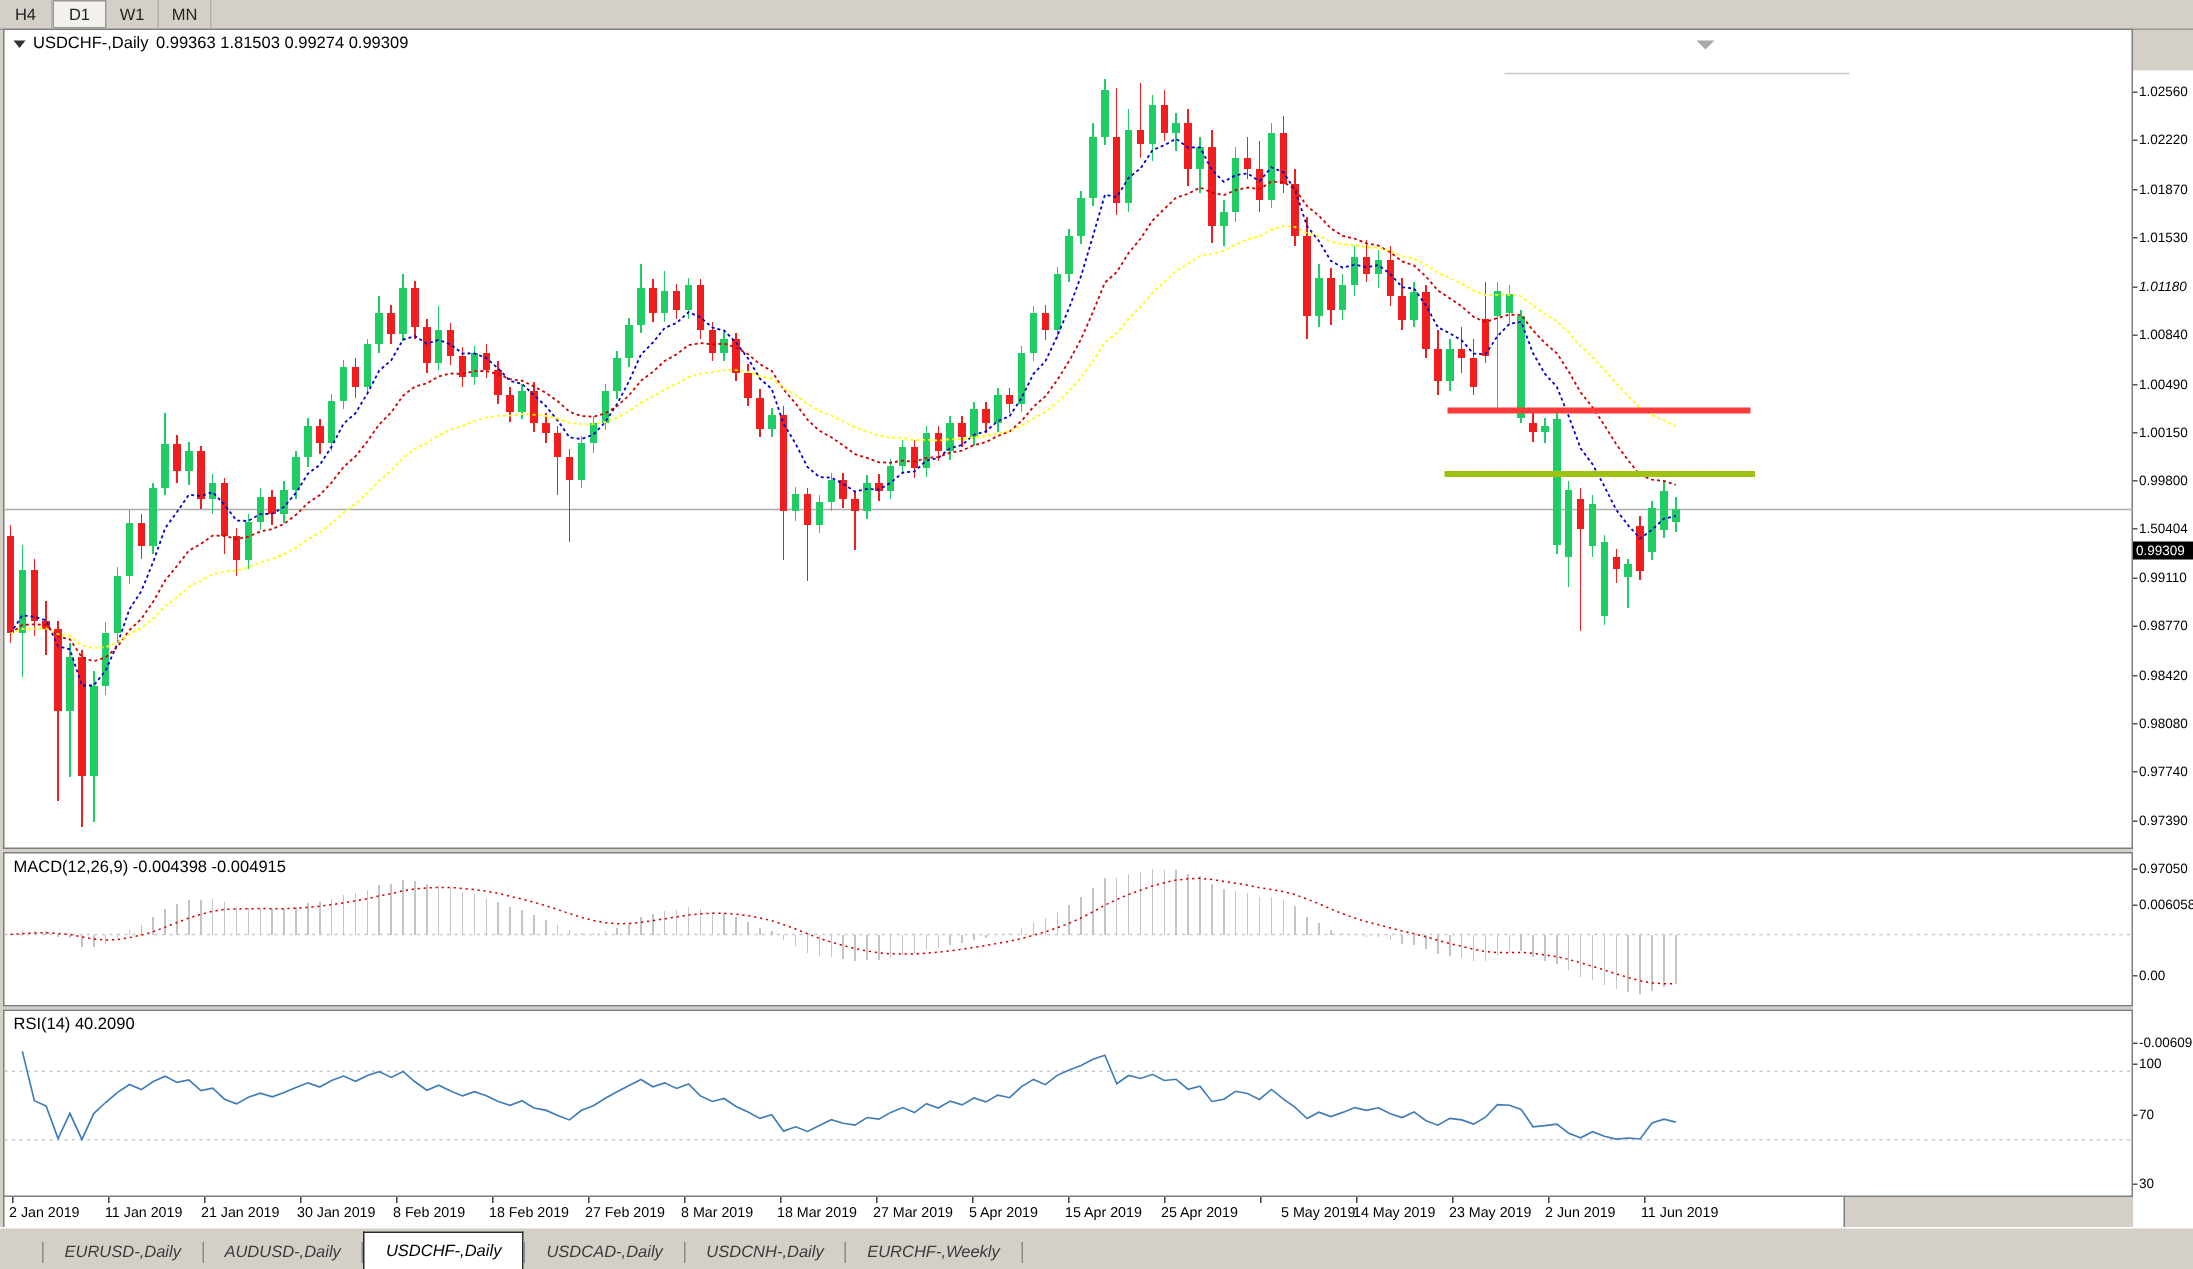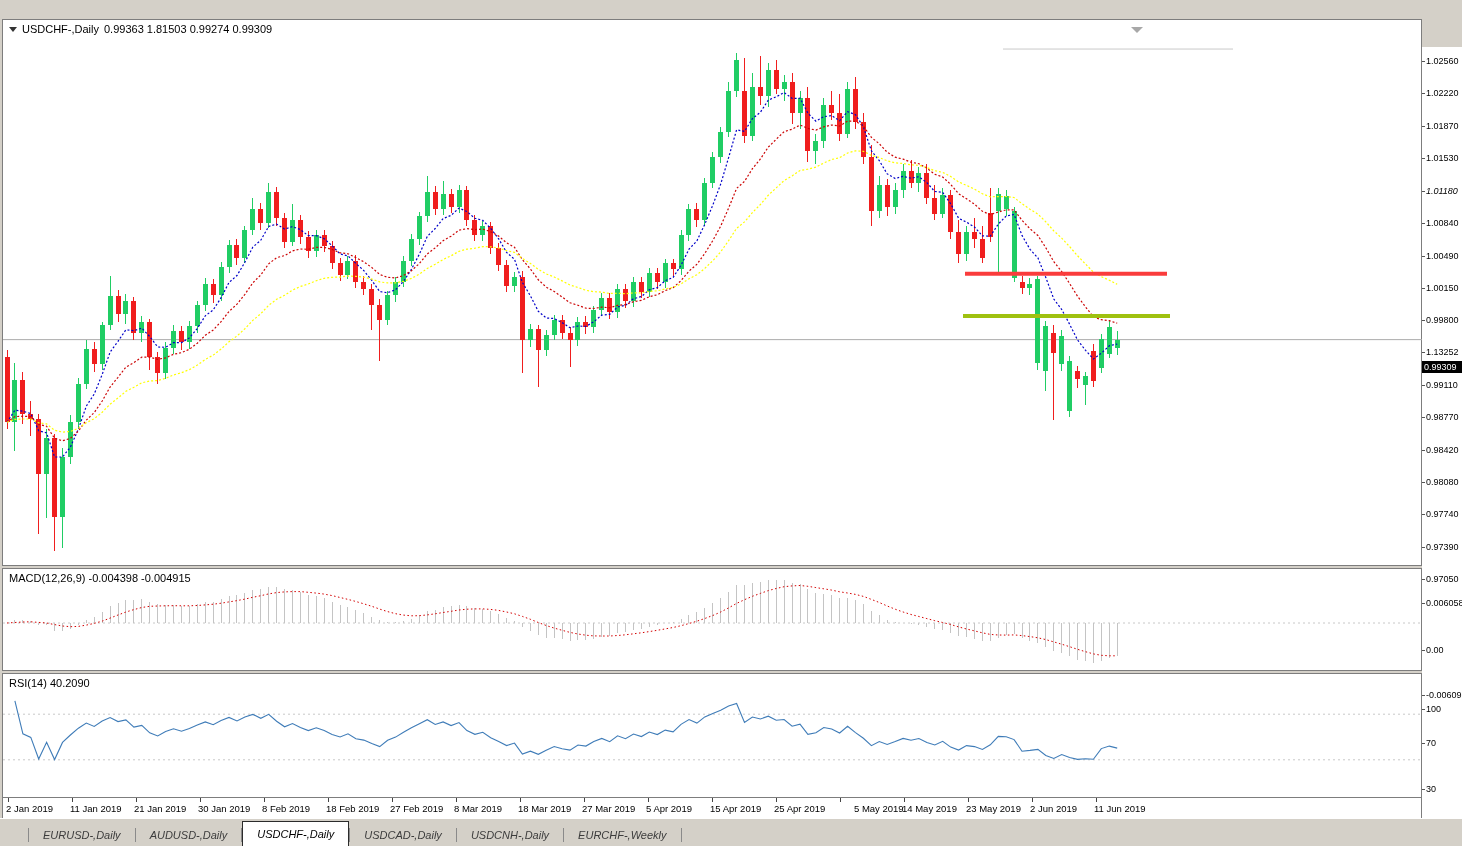--- a/index.html
+++ b/index.html
@@ -18,35 +18,41 @@
   .tri-down{width:0;height:0;border-left:4px solid transparent;border-right:4px solid transparent;border-top:5px solid #333;display:inline-block;}
   svg{position:absolute;left:0;top:0;}
 
   
   #axis-col{position:absolute;left:1422px;top:19px;width:40px;height:781px;background:#fff;margin-top:28px;}
   .axis-lbl{position:absolute;left:4px;font-size:9px;color:#000;white-space:nowrap;}
   .axis-lbl:before{content:"";position:absolute;left:-4px;top:50%;width:3px;height:1px;background:#555;}
   #cur-price-tag{position:absolute;left:0px;width:40px;height:12px;background:#000;color:#fff;font-size:9px;line-height:12px;text-align:left;padding-left:2px;box-sizing:border-box;}
 
   
-  #date-axis{position:absolute;left:2px;top:798px;width:1420px;height:20px;background:#fff;border-left:1px solid #7d7d7d;border-right:1px solid #7d7d7d;box-sizing:border-box;}
+  #date-axis{position:absolute;left:2px;top:798px;width:1228px;height:20px;background:#fff;border-left:1px solid #7d7d7d;border-right:1px solid #7d7d7d;box-sizing:border-box;}
   .date-lbl{position:absolute;top:5px;font-size:9.5px;color:#000;white-space:nowrap;}
   .date-tick{position:absolute;top:0;width:1px;height:4px;background:#444;}
 
   
   #tabbar{position:absolute;left:0;top:818px;width:1462px;height:28px;background:#D4D0C8;border-top:1px solid #fff;display:flex;align-items:flex-end;padding-left:28px;box-sizing:border-box;font-style:italic;}
   .tab{height:22px;display:flex;align-items:center;padding:0 14px;font-size:11px;color:#3c3c3c;position:relative;cursor:default;}
   .tab-sep{width:1px;height:14px;background:#8a8a8a;margin-bottom:4px;}
   .tab.active{background:#fff;border:1px solid #2b2b2b;border-bottom:none;height:24px;color:#000;z-index:2;}
 </style>
 </head>
 <body>
 
 <div id="window">
 
+  <div id="toolbar">
+      <div class="tf-btn">H4</div>
+      <div class="tf-btn active">D1</div>
+      <div class="tf-btn">W1</div>
+      <div class="tf-btn">MN</div>
+    </div>
 
   <div id="main-panel" class="panel">
     <div class="legend">
       <span class="tri-down"></span>
       <span>USDCHF-,Daily</span>
       <span>0.99363 1.81503 0.99274 0.99309</span>
     </div>
     <svg id="main-svg" width="1420" height="545">
         <line x1="0" y1="319.62940108892934" x2="1420" y2="319.62940108892934" stroke="#ABABAB" stroke-width="1"></line>
         <line x1="4" y1="329.876588021779" x2="4" y2="408.84573502722327" stroke="#F01E1E" stroke-width="1" shape-rendering="crispEdges"></line>
@@ -506,21 +512,21 @@
   <div id="axis-col">
       <div class="axis-lbl" style="top: 9px;">1.02560</div>
       <div class="axis-lbl" style="top: 40.9637px;">1.02220</div>
       <div class="axis-lbl" style="top: 73.8675px;">1.01870</div>
       <div class="axis-lbl" style="top: 105.831px;">1.01530</div>
       <div class="axis-lbl" style="top: 138.735px; font-style: italic;">1.01180</div>
       <div class="axis-lbl" style="top: 170.699px;">1.00840</div>
       <div class="axis-lbl" style="top: 203.603px;">1.00490</div>
       <div class="axis-lbl" style="top: 235.566px;">1.00150</div>
       <div class="axis-lbl" style="top: 268.47px;">0.99800</div>
-      <div class="axis-lbl" style="top: 300.434px;">1.13252</div>
+      <div class="axis-lbl" style="top: 300.434px;">1.50404</div>
       <div class="axis-lbl" style="top: 333.338px;">0.99110</div>
       <div class="axis-lbl" style="top: 365.301px;">0.98770</div>
       <div class="axis-lbl" style="top: 398.205px;">0.98420</div>
       <div class="axis-lbl" style="top: 430.169px;">0.98080</div>
       <div class="axis-lbl" style="top: 462.132px;">0.97740</div>
       <div class="axis-lbl" style="top: 495.036px;">0.97390</div>
       <div class="axis-lbl" style="top: 527px;">0.97050</div>
       <div id="cur-price-tag" style="top: 313.629px;">0.99309</div>
       <div class="axis-lbl" style="top: 551px;">0.006058</div>
       <div class="axis-lbl" style="top: 598px;">0.00</div>

